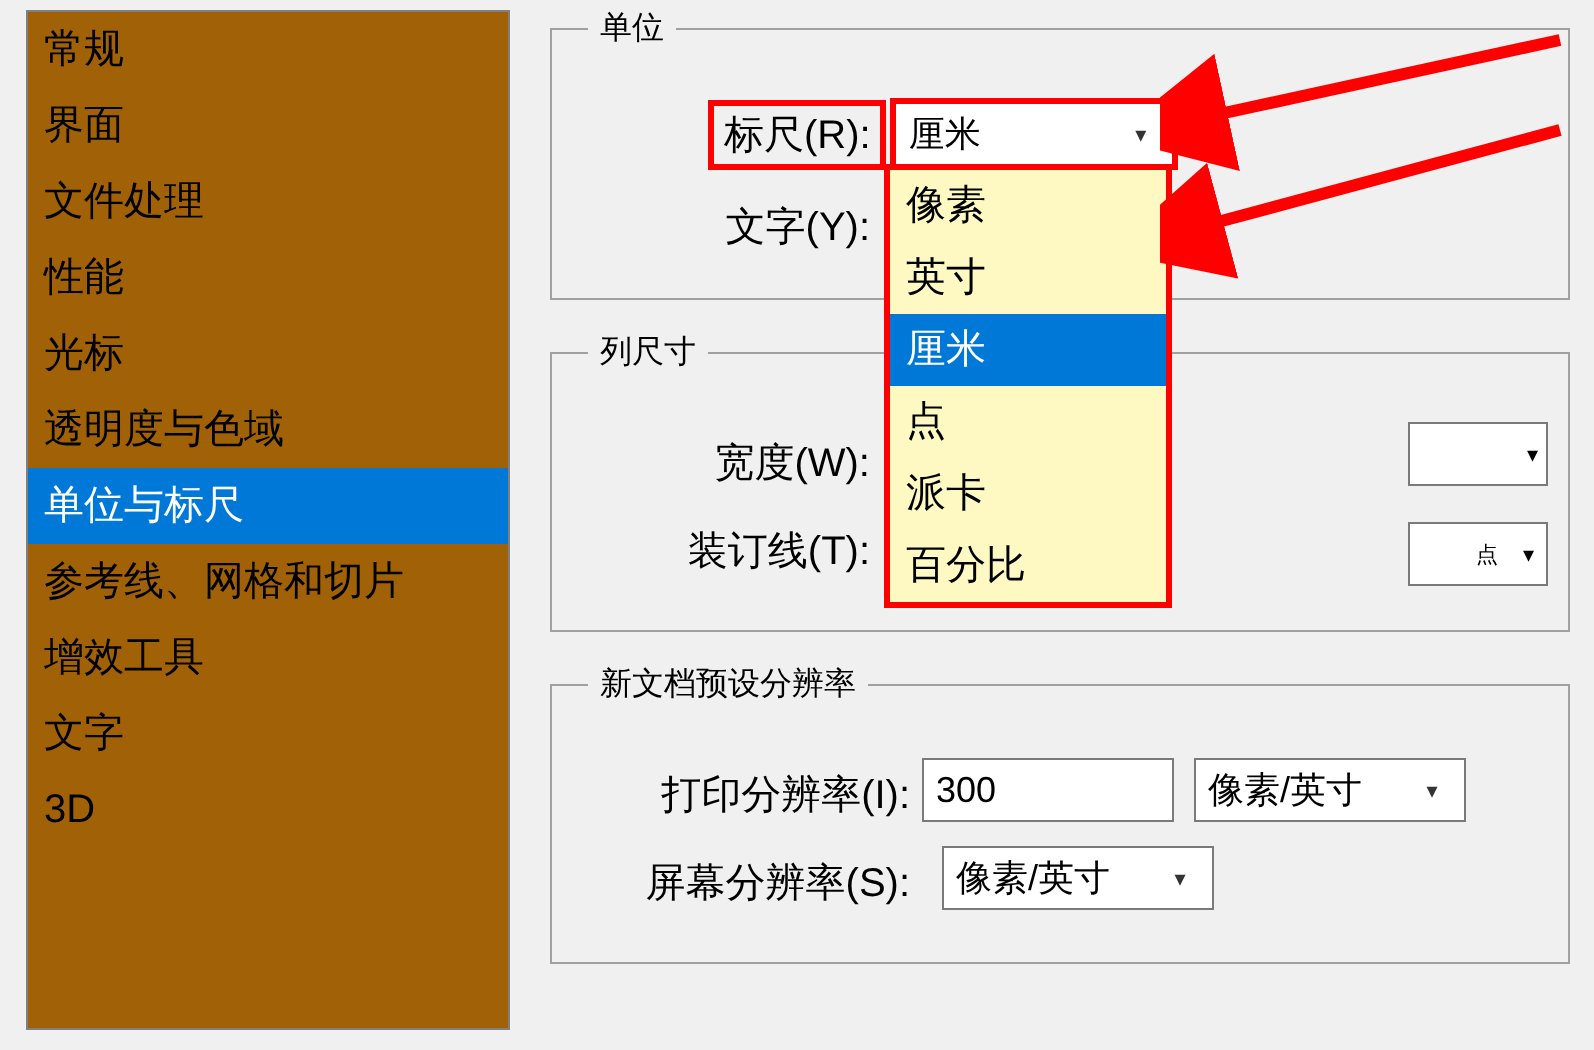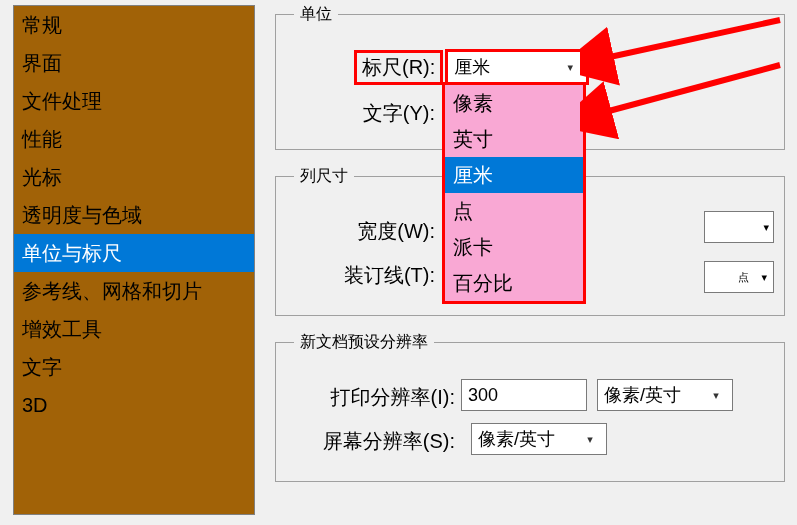--- a/index.html
+++ b/index.html
@@ -91,21 +91,21 @@
     .w-unit { width: 136px; }
     .textbox.w-num { width: 126px; }
     .highlight-red {
       outline: 3px solid #ff0000;
       outline-offset: -1px;
     }
     
     .dropdown {
       position: absolute;
       border: 1px solid #000;
-      background: #f9a8d4;
+      background: #fef9c3;
       width: 140px;
       z-index: 50;
     }
     .dropdown-item {
       padding: 4px 8px;
       font-size: 20px;
       line-height: 28px;
     }
     .dropdown-item.sel {
       background: #0078d7;

